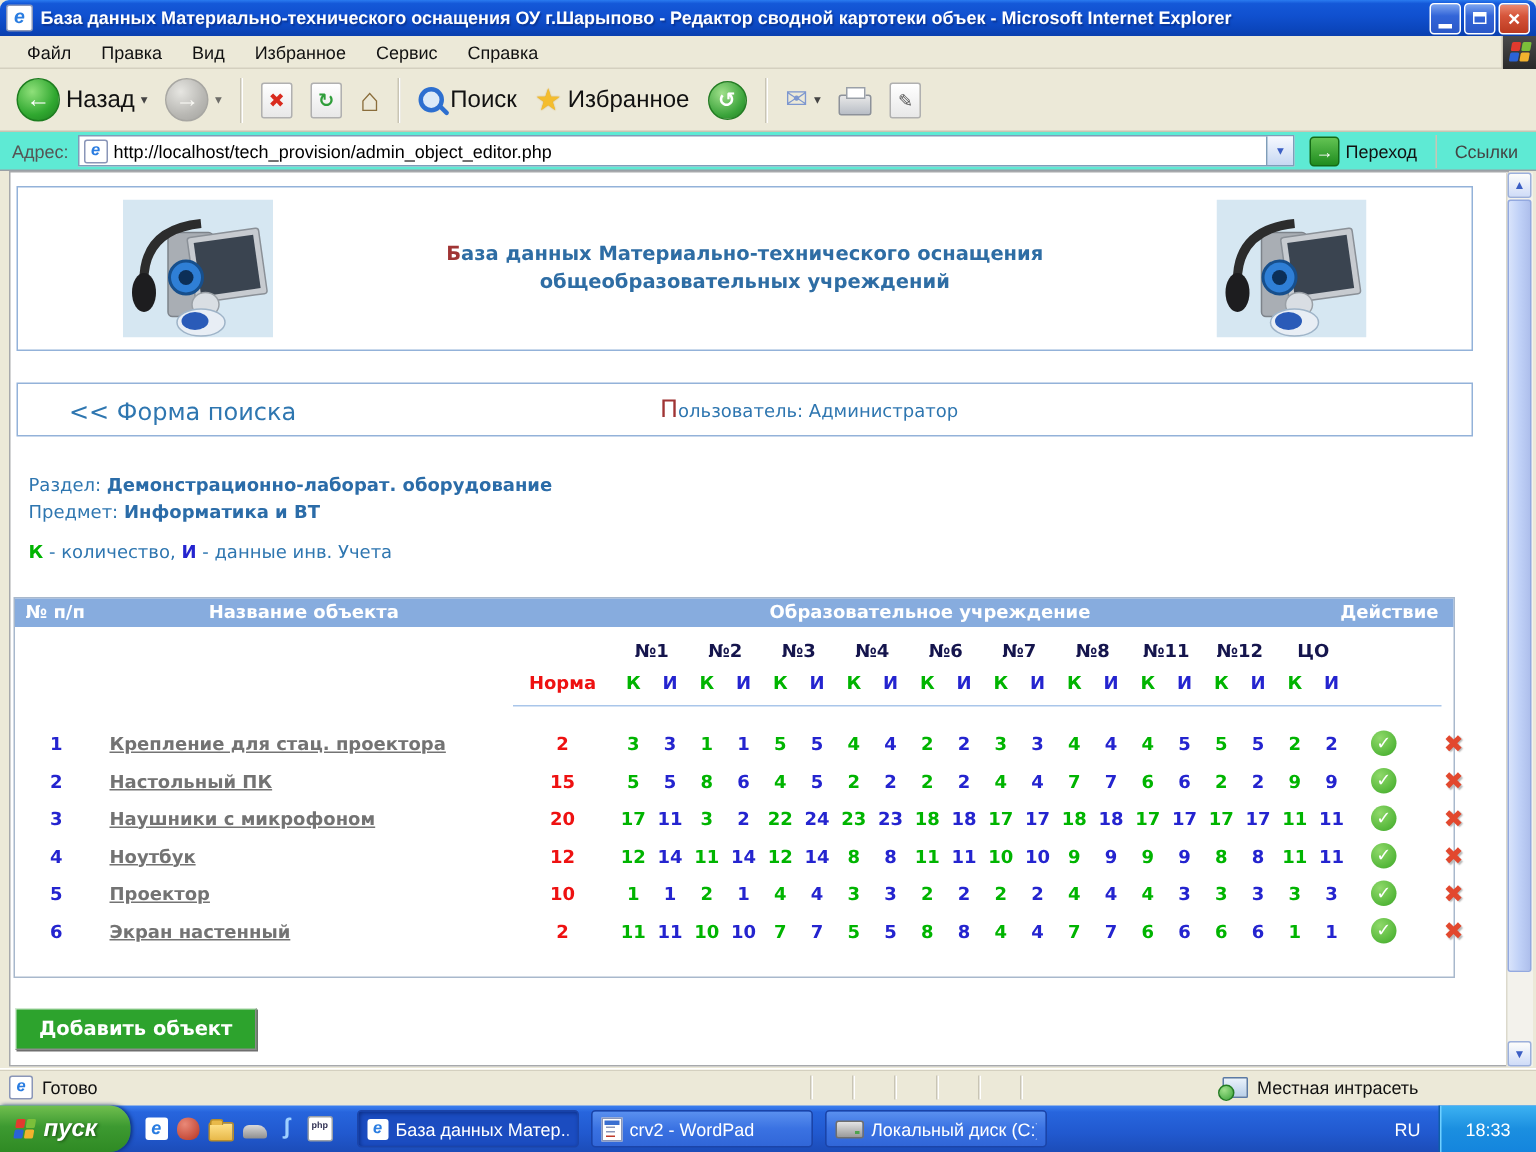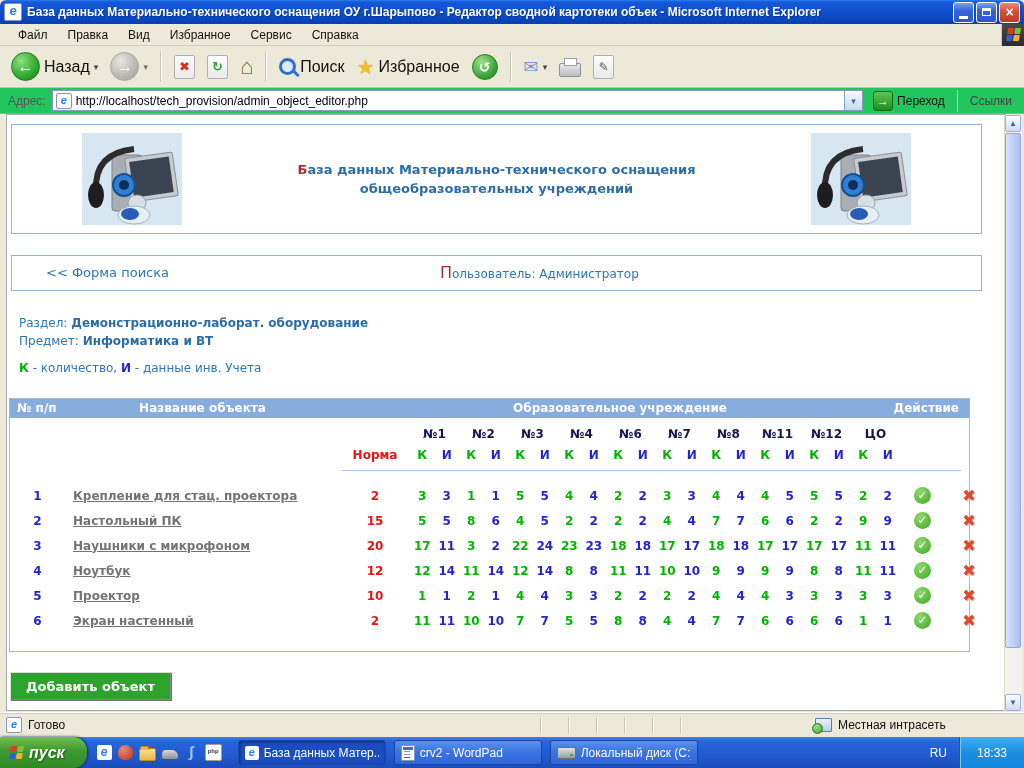--- a/index.html
+++ b/index.html
@@ -52,21 +52,21 @@
   .tbi-home{color:#8a6d3b;font-size:22px;}
   .tbi-favorites{color:#f4bd2e;font-size:20px;text-shadow:0 0 1px #c89018;}
   .tbi-history{width:24px;height:24px;border-radius:50%;background:radial-gradient(circle at 35% 30%,#9fe08a,#3aa33a 65%,#237c23);color:#fff;font-size:14px;font-weight:bold;border:1px solid #237c23;}
   .tbi-mail{color:#7d97cf;font-size:18px;}
   .mag{width:11px;height:11px;border:3px solid #2d6fd0;border-radius:50%;position:relative;background:#dceaf8;}
   .mag::after{content:'';position:absolute;width:8px;height:3px;background:#2d6fd0;transform:rotate(45deg);right:-7px;bottom:-3px;border-radius:2px;}
   .prn{width:20px;height:12px;background:linear-gradient(#e8e8e8,#b9bec6);border:1px solid #8d929a;border-radius:2px;position:relative;margin-top:7px;}
   .prn::before{content:'';position:absolute;top:-6px;left:4px;width:11px;height:6px;background:#fff;border:1px solid #9aa0a8;}
 
   
-  .addrbar{position:absolute;left:0;top:88px;width:1024px;height:26px;background:#22c55e;display:flex;align-items:center;
+  .addrbar{position:absolute;left:0;top:88px;width:1024px;height:26px;background:#5eead4;display:flex;align-items:center;
     padding:0 4px 0 8px;box-sizing:border-box;border-bottom:1px solid #9aa0a6;}
   .addr-label{font-size:12px;color:#555;margin-right:6px;}
   .addr-input{flex:1;height:21px;background:#fff;border:1px solid #7f9db9;display:flex;align-items:center;padding-left:3px;box-sizing:border-box;}
   .ie-ico.small{width:14px;height:14px;font-size:11px;line-height:12px;}
   .addr-url{font-size:12px;color:#000;margin-left:4px;flex:1;white-space:nowrap;overflow:hidden;}
   .addr-drop{width:17px;height:19px;background:linear-gradient(180deg,#f6f9ff,#c7d8f2);border-left:1px solid #7f9db9;
     display:flex;align-items:center;justify-content:center;font-size:9px;color:#3b5ec4;}
   .go-btn{display:flex;align-items:center;gap:4px;margin-left:6px;padding:1px 4px;}
   .go-ico{width:18px;height:18px;background:linear-gradient(180deg,#63c353,#1f8c1f);border:1px solid #156a15;border-radius:3px;
     color:#fff;font-weight:bold;font-size:12px;display:flex;align-items:center;justify-content:center;}
@@ -85,21 +85,21 @@
     border:1px solid #93a9e0;border-radius:2px;box-sizing:border-box;}
 
   .page-inner{position:absolute;left:0;top:0;right:18px;bottom:0;}
   .hdr-box{position:absolute;left:4px;top:9px;right:5px;height:110px;border:1px solid #93b2d9;box-sizing:border-box;
     display:flex;align-items:center;justify-content:space-between;padding:0 70px;}
   .logo{width:100px;height:92px;flex:0 0 auto;}
   .hdr-title{text-align:center;font-family:"DejaVu Sans",sans-serif;font-weight:bold;font-size:13px;color:#2e6da4;line-height:19px;}
   .red-initial{color:#a03434;}
 
   .user-box{position:absolute;left:4px;top:140px;right:5px;height:36px;border:1px solid #93b2d9;box-sizing:border-box;}
-  .back-link{position:absolute;left:34px;top:9px;font-family:"DejaVu Sans",sans-serif;font-size:13px;color:#2e76b0;}
+  .back-link{position:absolute;left:34px;top:9px;font-family:"DejaVu Sans",sans-serif;font-size:16px;color:#2e76b0;}
   .user-line{position:absolute;left:428px;top:7px;font-family:"DejaVu Sans",sans-serif;font-size:12px;color:#2e76b0;}
   .user-line .red-initial{font-size:16px;}
 
   .sect-block{position:absolute;left:12px;top:199px;font-family:"DejaVu Sans",sans-serif;font-size:12px;color:#2e76b0;line-height:18px;}
   .sect-block b{color:#2b6ca8;}
   .legend-line{position:absolute;left:12px;top:246px;font-family:"DejaVu Sans",sans-serif;font-size:12px;color:#2e76b0;}
   .leg-k{color:#00b400;font-weight:bold;}
   .leg-i{color:#2424cf;font-weight:bold;}
 
   

